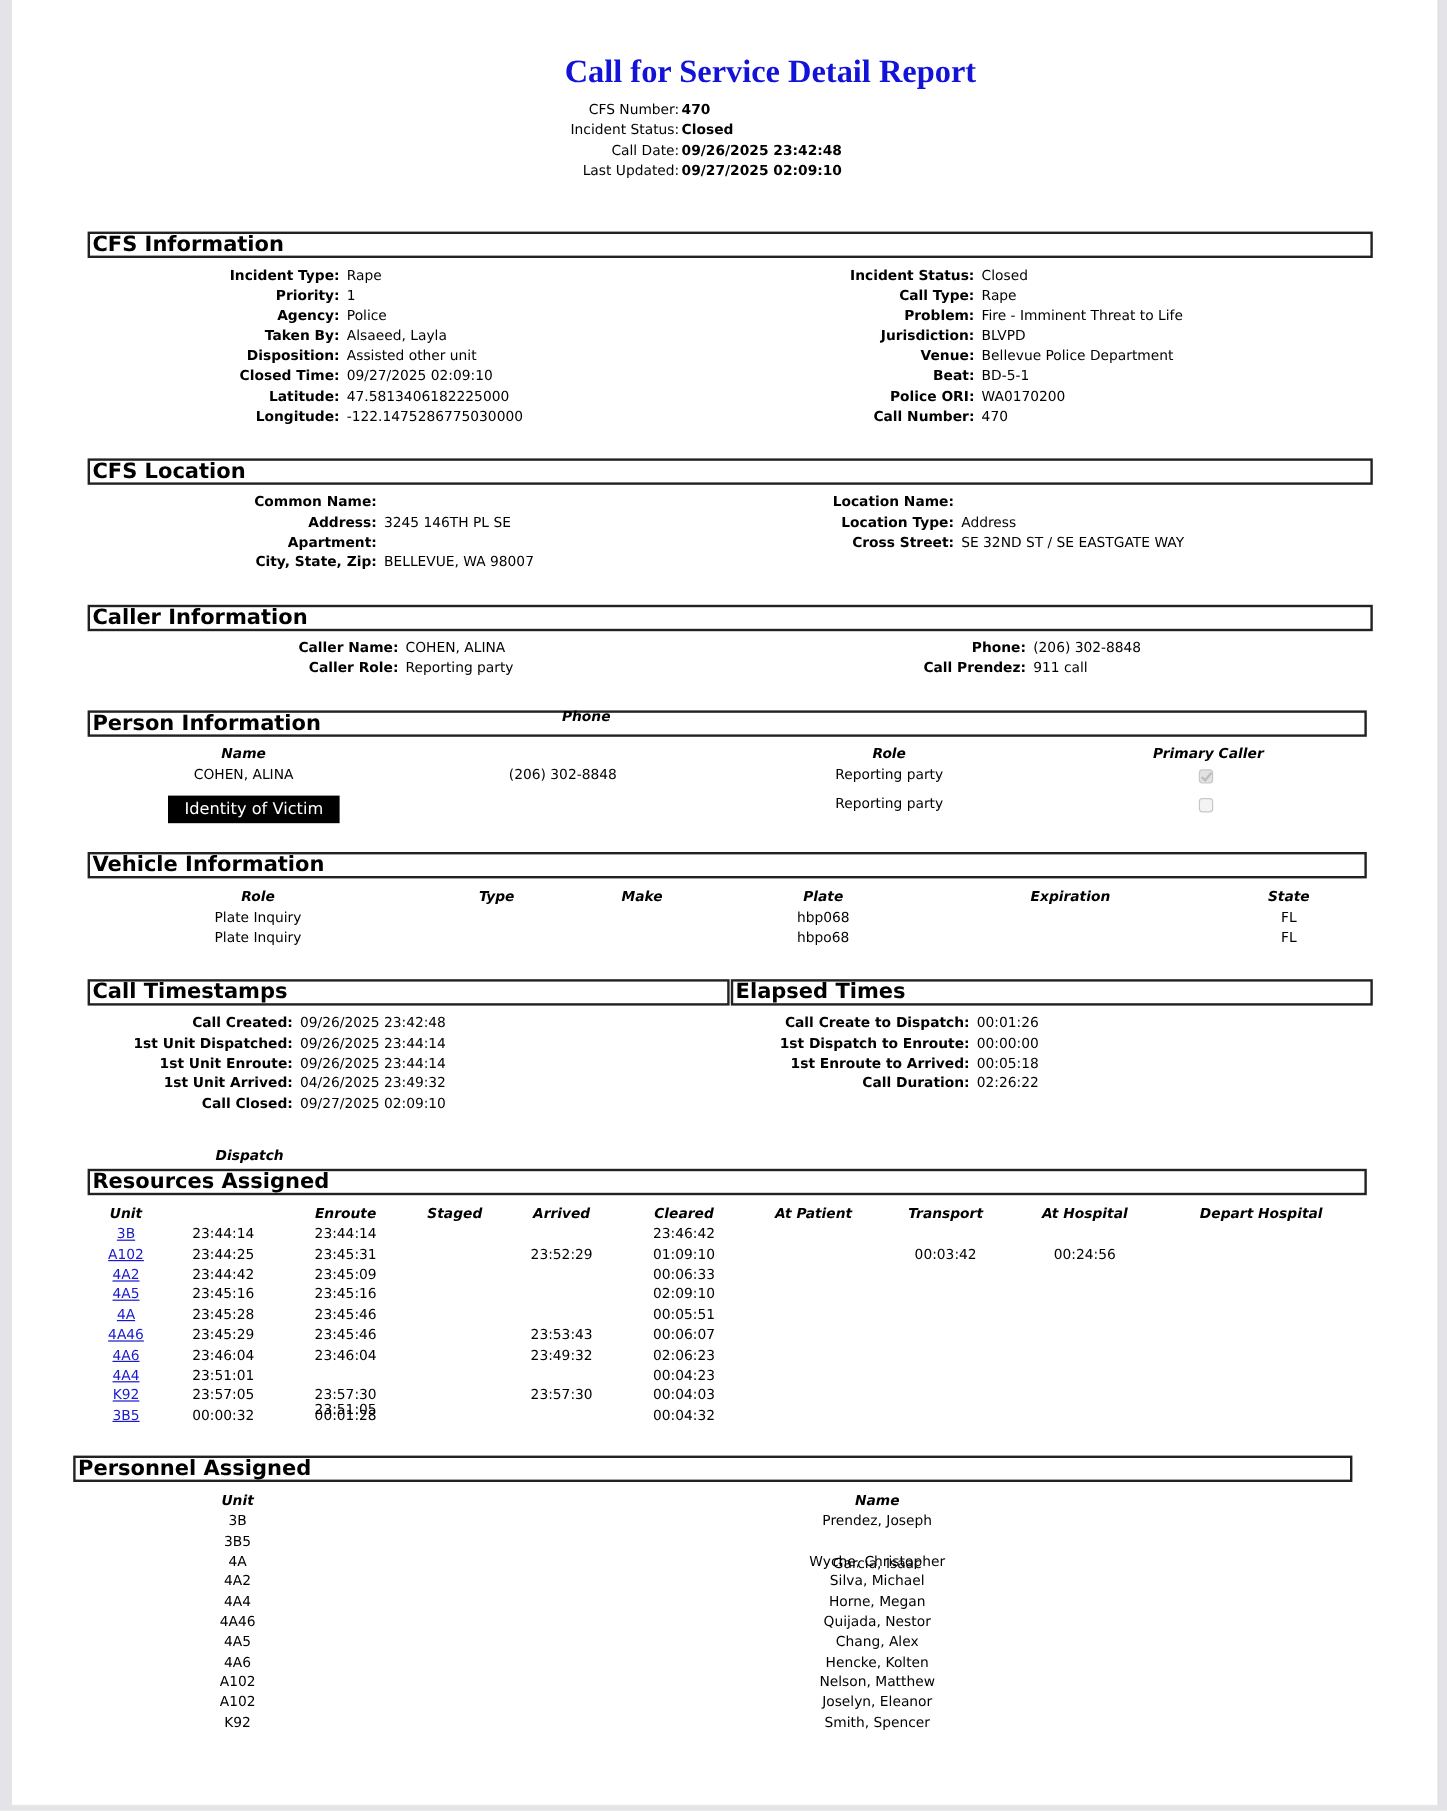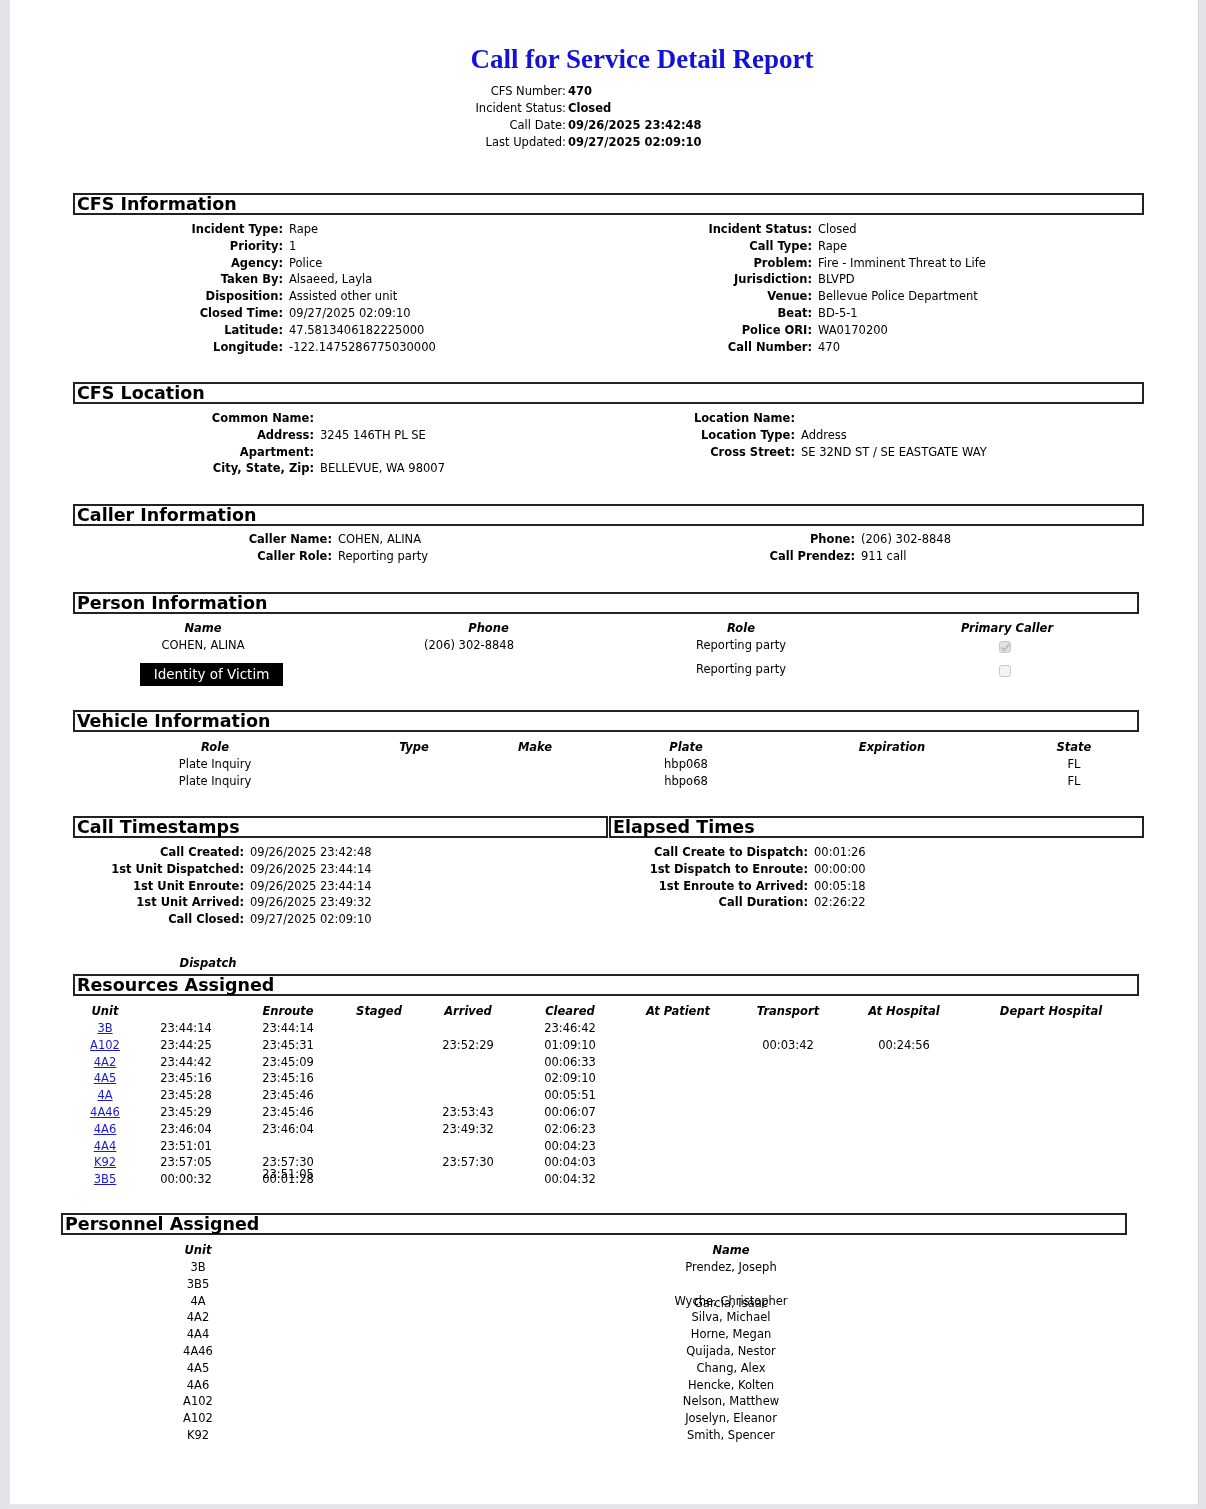--- a/index.html
+++ b/index.html
@@ -190,21 +190,21 @@
     <span class="v">(206) 302-8848</span>
   </div>
 <div class="kv" style="left: 855px; top: 548.8px;">
     <span class="k">Call Prendez:</span>
     <span class="v">911 call</span>
   </div>
 <div class="section-box" style="left: 73px; top: 592px; width: 1066px;">
     <span>Person Information</span>
   </div>
 <div class="th" style="left: 203px; top: 621px;">Name</div>
-<div class="th" style="left: 469px; top: 621px; padding-left: 39px;">Phone</div>
+<div class="th" style="left: 469px; top: 590px; padding-left: 39px;">Phone</div>
 <div class="th" style="left: 741px; top: 621px;">Role</div>
 <div class="th" style="left: 1007px; top: 621px;">Primary Caller</div>
 <div class="td" style="left: 203px; top: 638px;">COHEN, ALINA</div>
 <div class="td" style="left: 469px; top: 638px;">(206) 302-8848</div>
 <div class="td" style="left: 741px; top: 638px;">Reporting party</div>
 <div class="cb checked" style="left: 999px; top: 641px;"></div>
 <div class="redact">Identity of Victim</div>
 <div class="td" style="left: 741px; top: 662px;">Reporting party</div>
 <div class="cb" style="left: 999px; top: 665px;"></div>
 <div class="section-box" style="left: 73px; top: 710px; width: 1066px;">
@@ -235,21 +235,21 @@
 <div class="kv" style="left: 244px; top: 861.8px;">
     <span class="k">1st Unit Dispatched:</span>
     <span class="v">09/26/2025 23:44:14</span>
   </div>
 <div class="kv" style="left: 244px; top: 878.6px;">
     <span class="k">1st Unit Enroute:</span>
     <span class="v">09/26/2025 23:44:14</span>
   </div>
 <div class="kv" style="left: 244px; top: 895.4px;">
     <span class="k">1st Unit Arrived:</span>
-    <span class="v">09/26/2025 23:49:32</span>
+    <span class="v">04/26/2025 23:49:32</span>
   </div>
 <div class="kv" style="left: 244px; top: 912.2px;">
     <span class="k">Call Closed:</span>
     <span class="v">09/27/2025 02:09:10</span>
   </div>
 <div class="kv" style="left: 808px; top: 845px;">
     <span class="k">Call Create to Dispatch:</span>
     <span class="v">00:01:26</span>
   </div>
 <div class="kv" style="left: 808px; top: 861.8px;">

